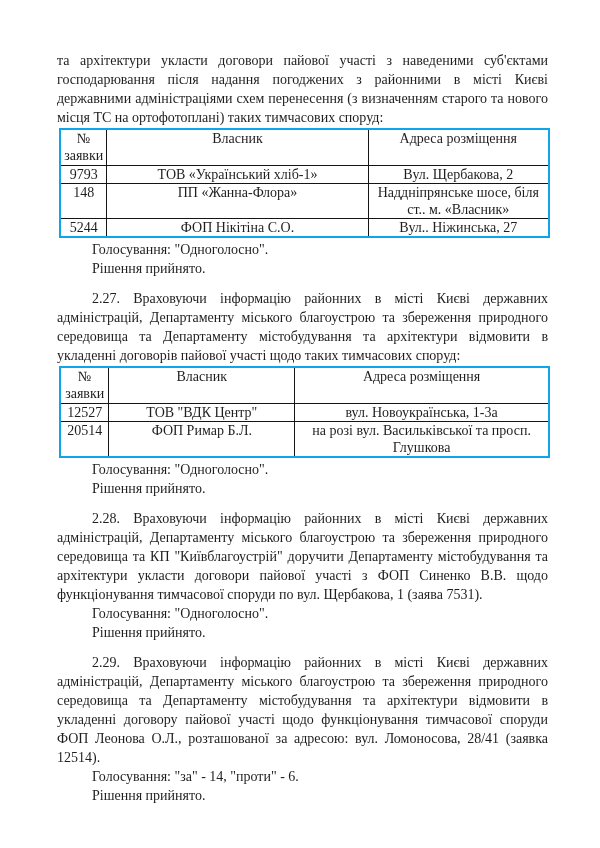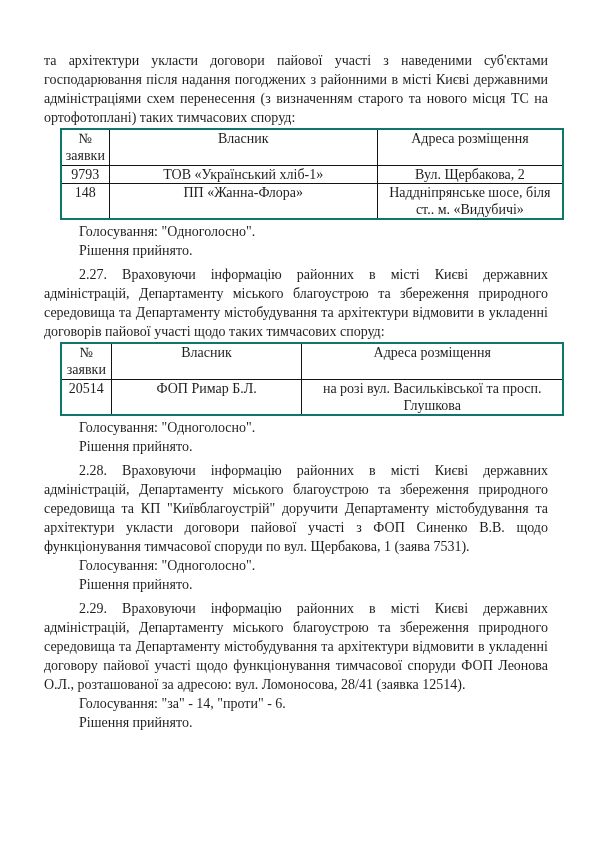--- a/index.html
+++ b/index.html
@@ -2,43 +2,43 @@
 <html><head>
 <meta charset="utf-8">
 <style>
   html, body { margin: 0; padding: 0; background: #ffffff; }
   .page {
     position: relative;
     width: 600px;
     height: 848px;
     box-sizing: border-box;
     background: #ffffff;
-    padding: 51px 52px 0 44px;
+    padding: 51px 52px 0 57px;
     font-family: "Liberation Serif", "DejaVu Serif", serif;
     font-size: 14px;
     line-height: 19px;
     color: #1e1e1e;
     overflow: hidden;
   }
   .para {
     margin: 0;
     text-align: justify;
   }
   .para.indent { text-indent: 35px; }
   .line {
     margin: 0;
     text-indent: 35px;
     text-align: left;
   }
-  .section-gap { margin-top: 5px; }
+  .section-gap { margin-top: 11px; }
   table.doc-table {
     width: 100%;
     border-collapse: collapse;
-    border: 2px solid #0f766e;
-    margin: 1px 0 2px 16px;
+    border: 2px solid #0ea5e9;
+    margin: 1px 0 2px 2px;
     table-layout: fixed;
   }
   table.doc-table th, table.doc-table td {
     border: 1px solid #141414;
     font-weight: normal;
     font-size: 14px;
     line-height: 17px;
     text-align: center;
     vertical-align: top;
     padding: 0 3px;
@@ -68,21 +68,26 @@
     </thead>
     <tbody>
       <tr>
         <td>9793</td>
         <td>ТОВ «Український хліб-1»</td>
         <td>Вул. Щербакова, 2</td>
       </tr>
       <tr>
         <td>148</td>
         <td>ПП «Жанна-Флора»</td>
-        <td>Наддніпрянське шосе, біля ст.. м. «Видубичі»</td>
+        <td>Наддніпрянське шосе, біля ст.. м. «Власник»</td>
+      </tr>
+      <tr>
+        <td>5244</td>
+        <td>ФОП Нікітіна С.О.</td>
+        <td>Вул.. Ніжинська, 27</td>
       </tr>
     </tbody>
   </table>
 
   <p class="line">Голосування: "Одноголосно".</p>
   <p class="line">Рішення прийнято.</p>
 
   <p class="para indent section-gap">2.27. Враховуючи інформацію районних в місті Києві державних адміністрацій, Департаменту міського благоустрою та збереження природного середовища та Департаменту містобудування та архітектури відмовити в укладенні договорів пайової участі щодо таких тимчасових споруд:</p>
 
   <table class="doc-table">
@@ -93,20 +98,25 @@
     </colgroup>
     <thead>
       <tr>
         <th>№ заявки</th>
         <th>Власник</th>
         <th>Адреса розміщення</th>
       </tr>
     </thead>
     <tbody>
       <tr>
+        <td>12527</td>
+        <td>ТОВ "ВДК Центр"</td>
+        <td>вул. Новоукраїнська, 1-3а</td>
+      </tr>
+      <tr>
         <td>20514</td>
         <td>ФОП Римар Б.Л.</td>
         <td>на розі вул. Васильківської та просп. Глушкова</td>
       </tr>
     </tbody>
   </table>
 
   <p class="line">Голосування: "Одноголосно".</p>
   <p class="line">Рішення прийнято.</p>
 

